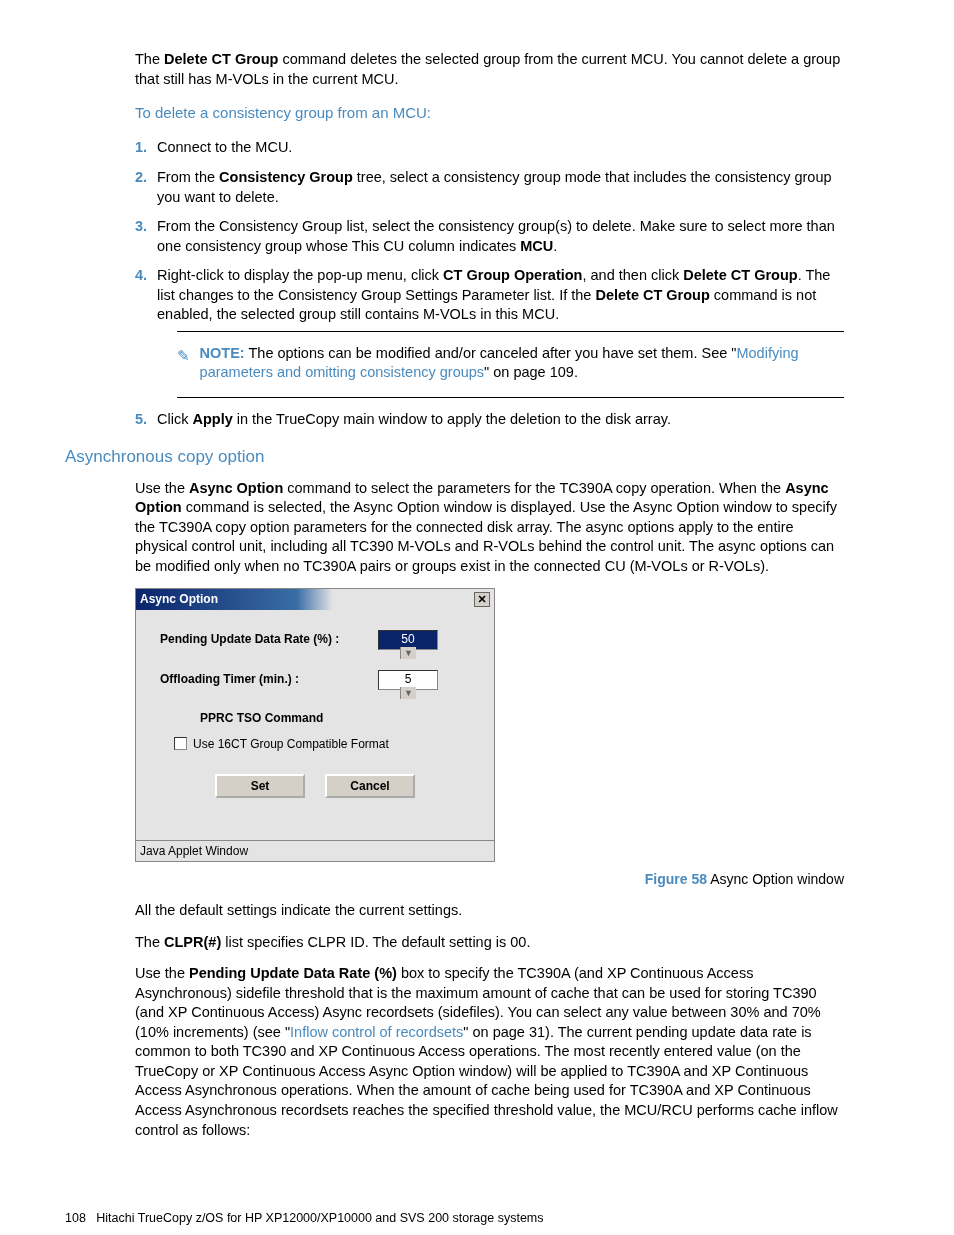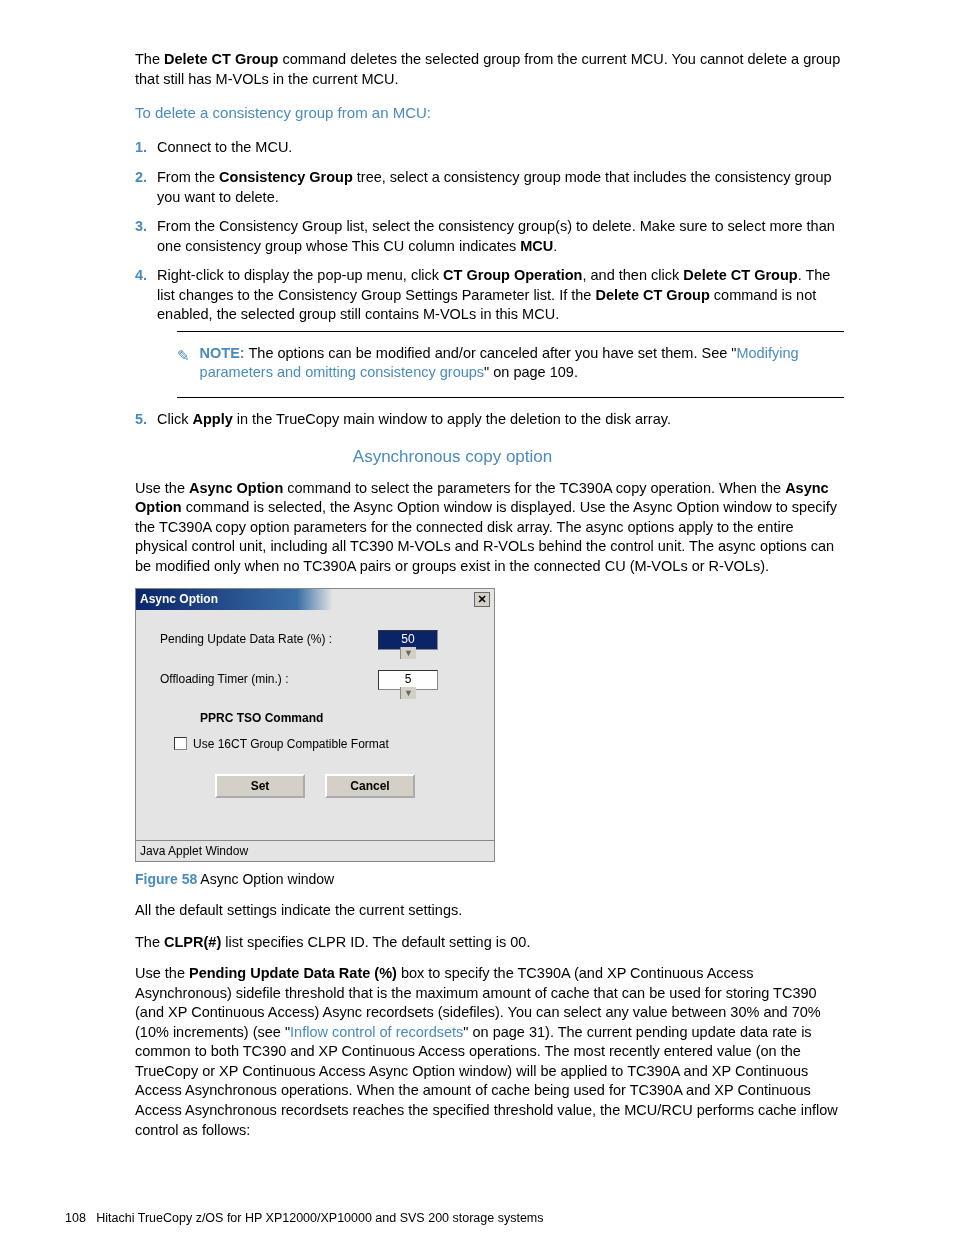--- a/index.html
+++ b/index.html
@@ -10,21 +10,21 @@
     font-family: Arial, Helvetica, sans-serif;
     font-size: 14.5px;
     line-height: 1.35;
     color: #000;
     position: relative;
     padding: 50px 110px 0 65px;
   }
   .content { padding-left: 70px; }
   p { margin-bottom: 12px; }
   .blue-sub { color: #4a8bbf; font-size: 15px; margin: 14px 0 15px; }
-  .h2-blue { color: #4a8bbf; font-size: 17px; margin: 16px 4px 10px; margin-left: -70px; text-align: center; }
+  .h2-blue { color: #4a8bbf; font-size: 17px; margin: 16px 4px 10px; margin-left: -70px; }
   ol { list-style: none; }
   ol > li { position: relative; padding-left: 22px; margin-bottom: 10px; }
   ol > li .num { position: absolute; left: 0; color: #4a8bbf; font-weight: bold; }
   b { font-weight: bold; }
   .note-box { margin: 2px 0 12px 20px; }
   .note-box hr { border: none; border-top: 1px solid #000; margin: 6px 0; }
   .note-inner { display: flex; align-items: flex-start; gap: 10px; padding: 6px 0 8px; }
   .note-icon { color: #4a8bbf; font-size: 15px; flex-shrink:0; margin-top:2px; }
   .note-label { color: #4a8bbf; font-weight: bold; }
   .link { color: #4a8bbf; }
@@ -47,21 +47,21 @@
   .titlebar .close {
     width: 16px; height: 15px;
     background: #d4d0c8;
     border: 1px solid #666;
     color: #000; font-weight: bold; font-size: 11px;
     display: flex; align-items: center; justify-content: center;
     line-height: 1;
   }
   .dlg-body { padding: 20px 24px 4px; }
   .row { display: flex; align-items: center; margin-bottom: 20px; }
-  .row .lbl { width: 218px; font-weight: normal; color: #000; }
+  .row .lbl { width: 218px; font-weight: bold; color: #000; }
   .combo {
     display: flex; align-items: center;
     width: 60px; height: 20px;
     background: #fff; border: 1px inset #888; flex-direction: column;
   }
   .combo.sel { background: #0a246a; color: #fff; }
   .combo .val { flex: 1; padding: 0 4px; font-size: 12px; }
   .combo .arrow {
     width: 16px; height: 18px;
     background: #d4d0c8; border-left: 1px solid #888;
@@ -81,21 +81,21 @@
     border: 2px outset #fff;
     font-weight: bold; font-size: 12px;
     display: flex; align-items: center; justify-content: center;
   }
   .statusbar {
     border-top: 1px solid #888;
     background: #e4e4e4;
     padding: 2px 4px;
     font-size: 12px;
   }
-  .fig-caption { margin: 4px 0 12px; font-size: 14px; }
+  .fig-caption { margin: 4px 0 12px; font-size: 14px; text-align: right; }
   .fig-caption .fl { color: #4a8bbf; font-weight: bold; }
   .footer {
     position: absolute;
     bottom: 8px; left: 65px;
     font-size: 12.5px;
   }
 </style>
 </head>
 <body>
 

